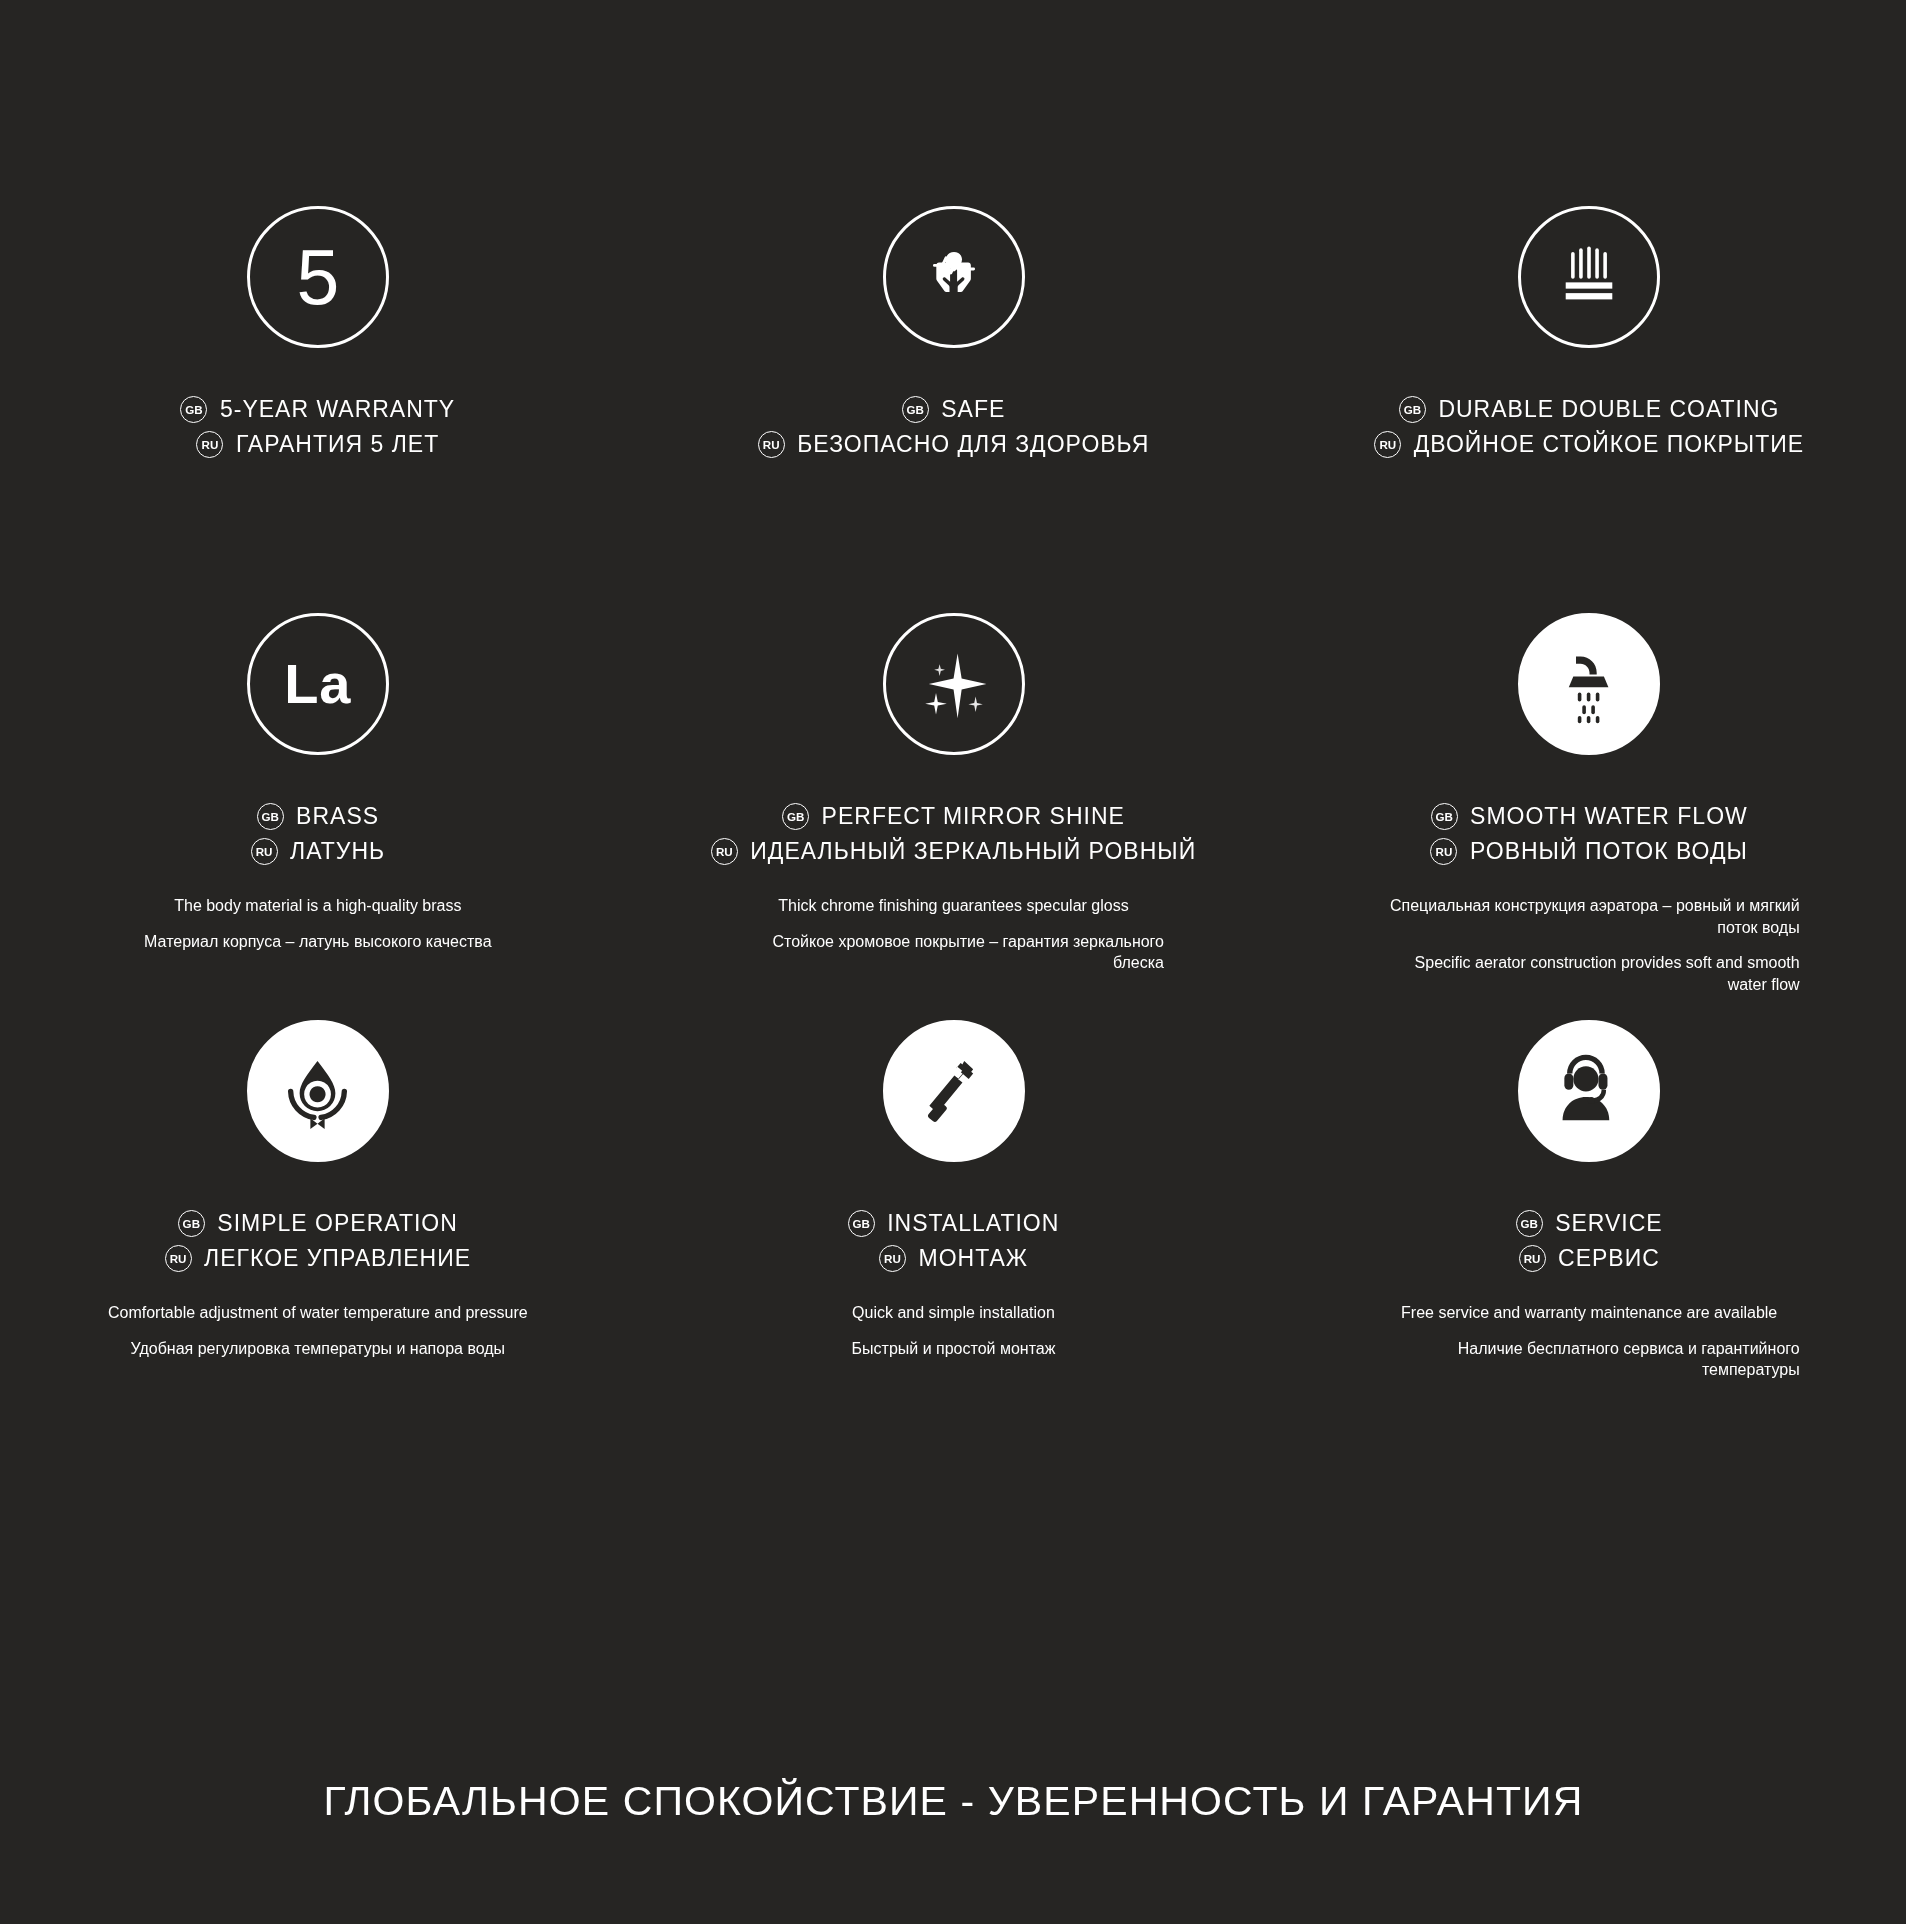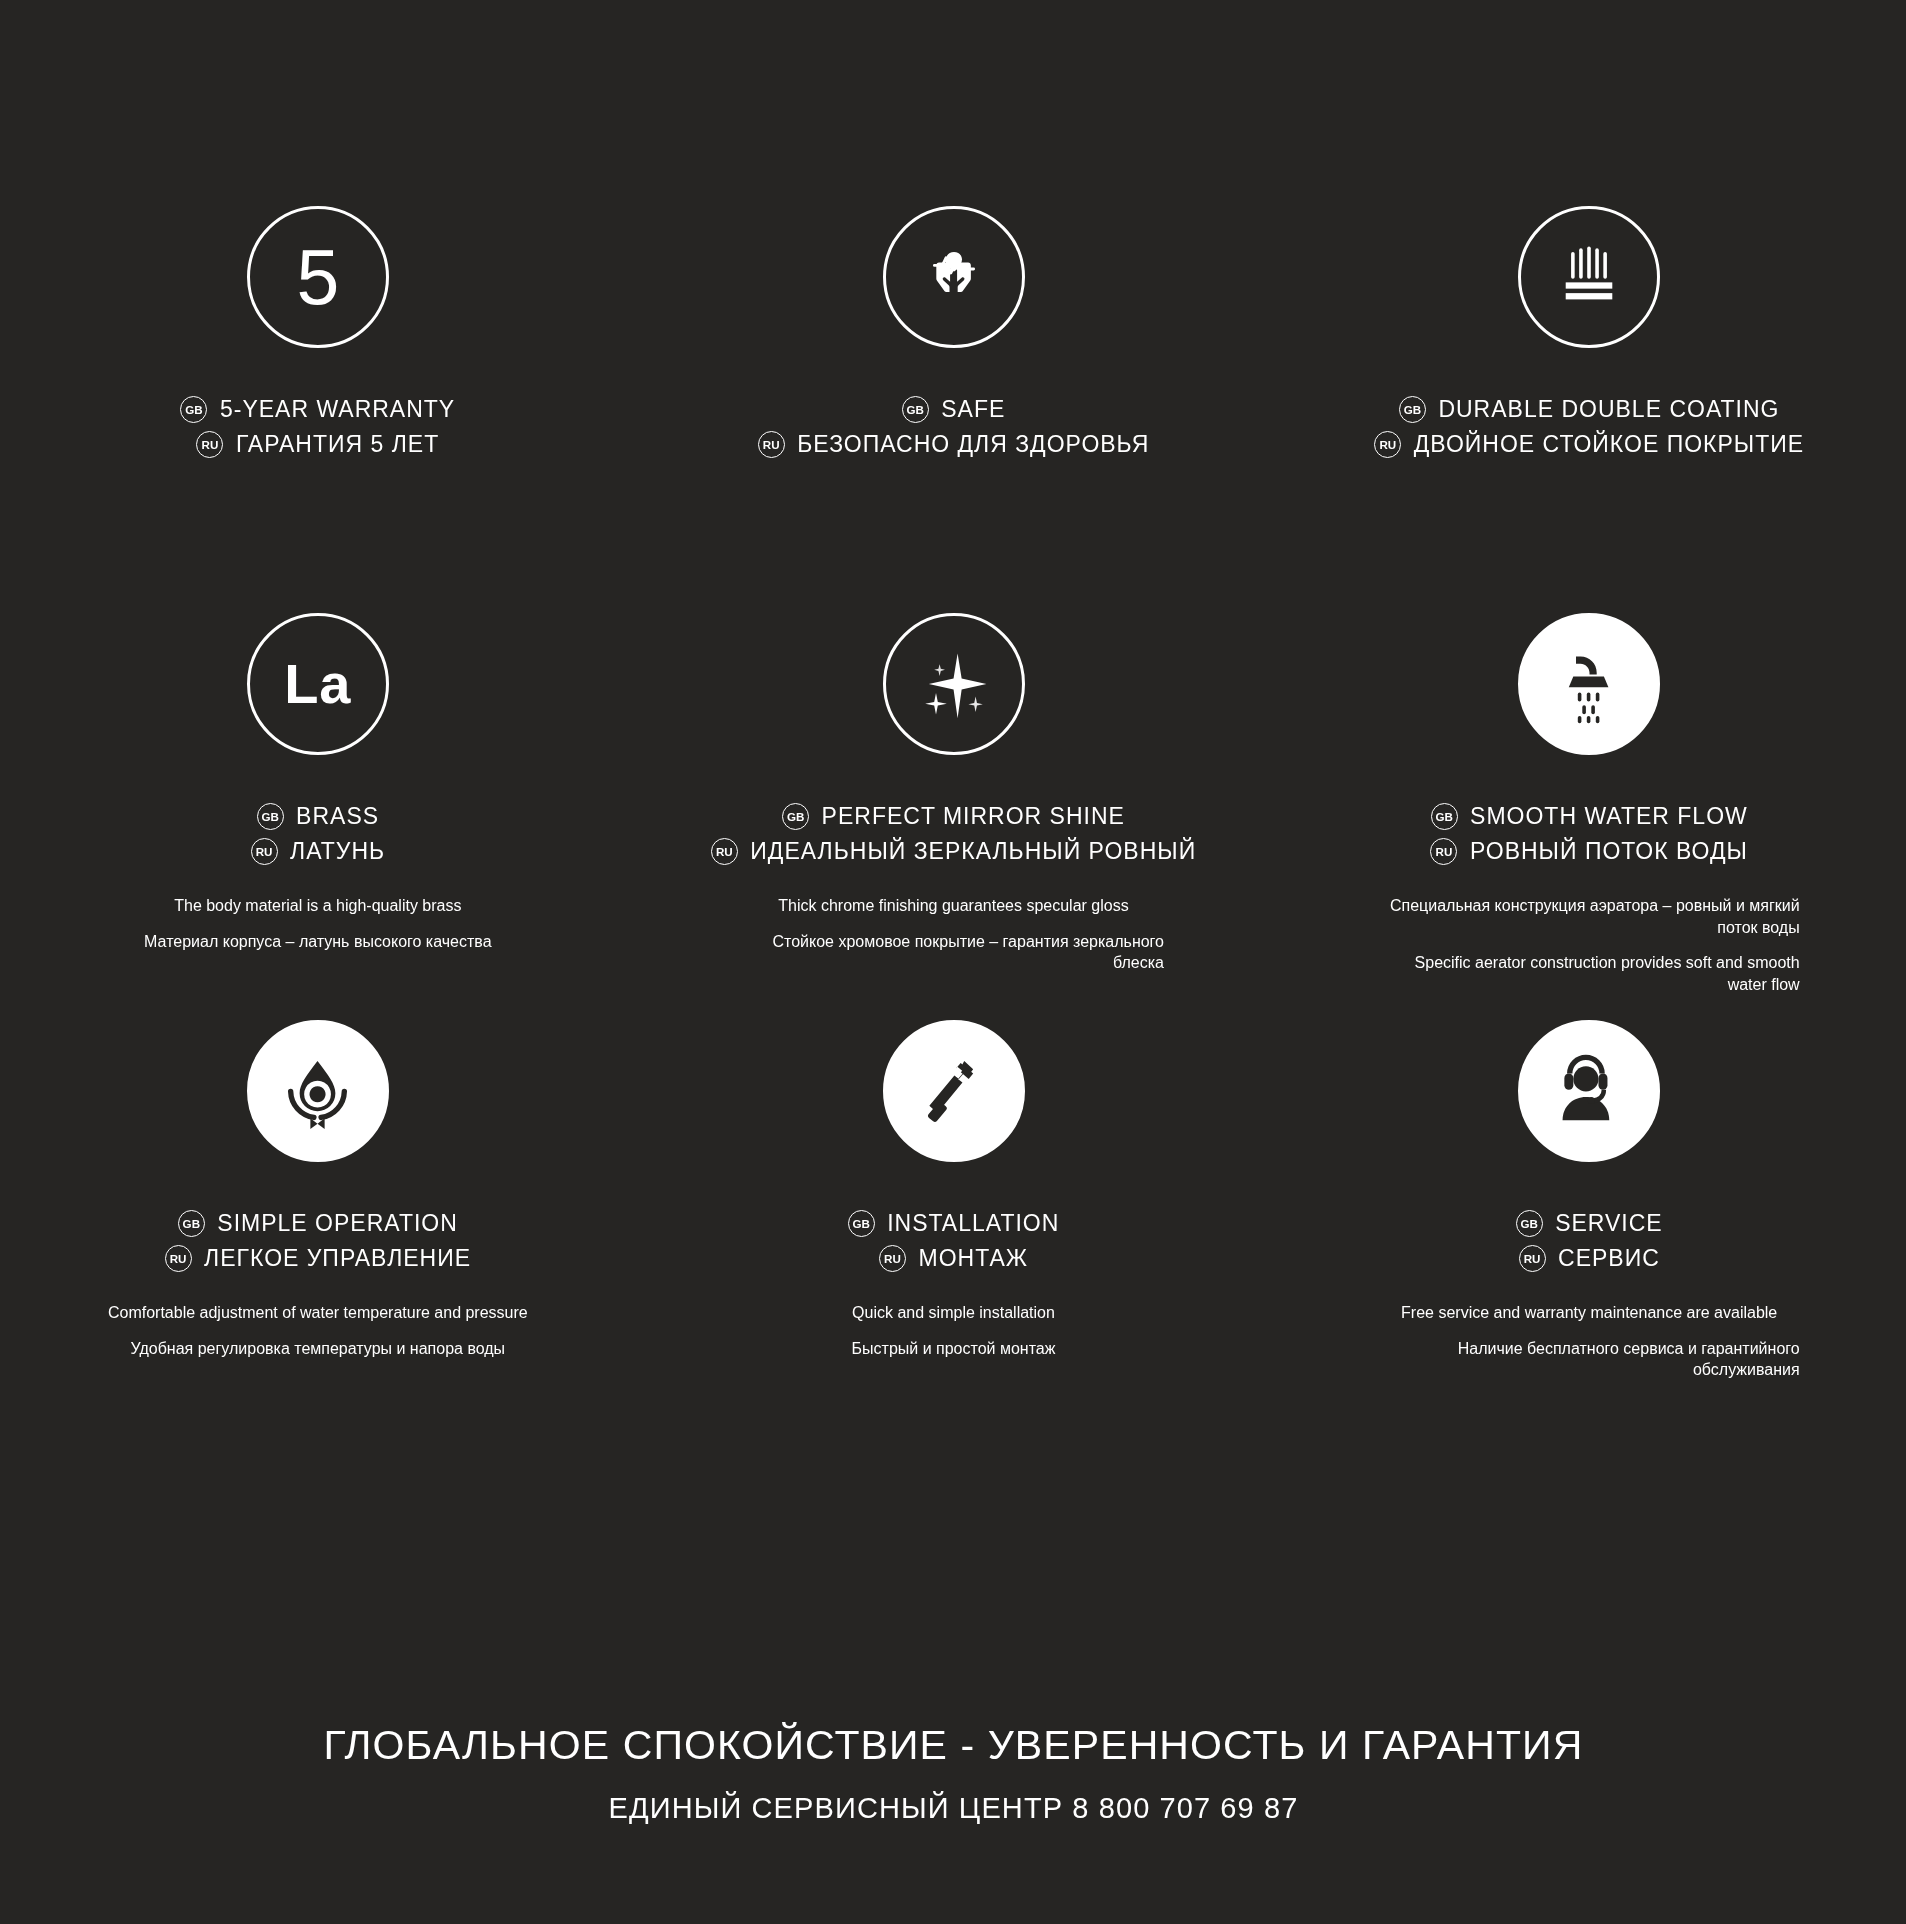--- a/index.html
+++ b/index.html
@@ -399,27 +399,26 @@
             <span class="lang-badge">GB</span>
             <span class="title-text">SERVICE</span>
           </div>
           <div class="title-line">
             <span class="lang-badge">RU</span>
             <span class="title-text">СЕРВИС</span>
           </div>
         </div>
         <div class="desc">
           <div>Free service and warranty maintenance are available</div>
-          <div>Наличие бесплатного сервиса и гарантийного обслуживания</div>
+          <div>Наличие бесплатного сервиса и гарантийного температуры</div>
         </div>
       </div>
 
     </div>
 
   </div>
 
   <div class="footer">
     <div class="main">ГЛОБАЛЬНОЕ СПОКОЙСТВИЕ - УВЕРЕННОСТЬ И ГАРАНТИЯ</div>
-    <div class="sub">ЕДИНЫЙ СЕРВИСНЫЙ ЦЕНТР 8 800 707 69 87</div>
   </div>
 
 </div>
 
 
 </body></html>

